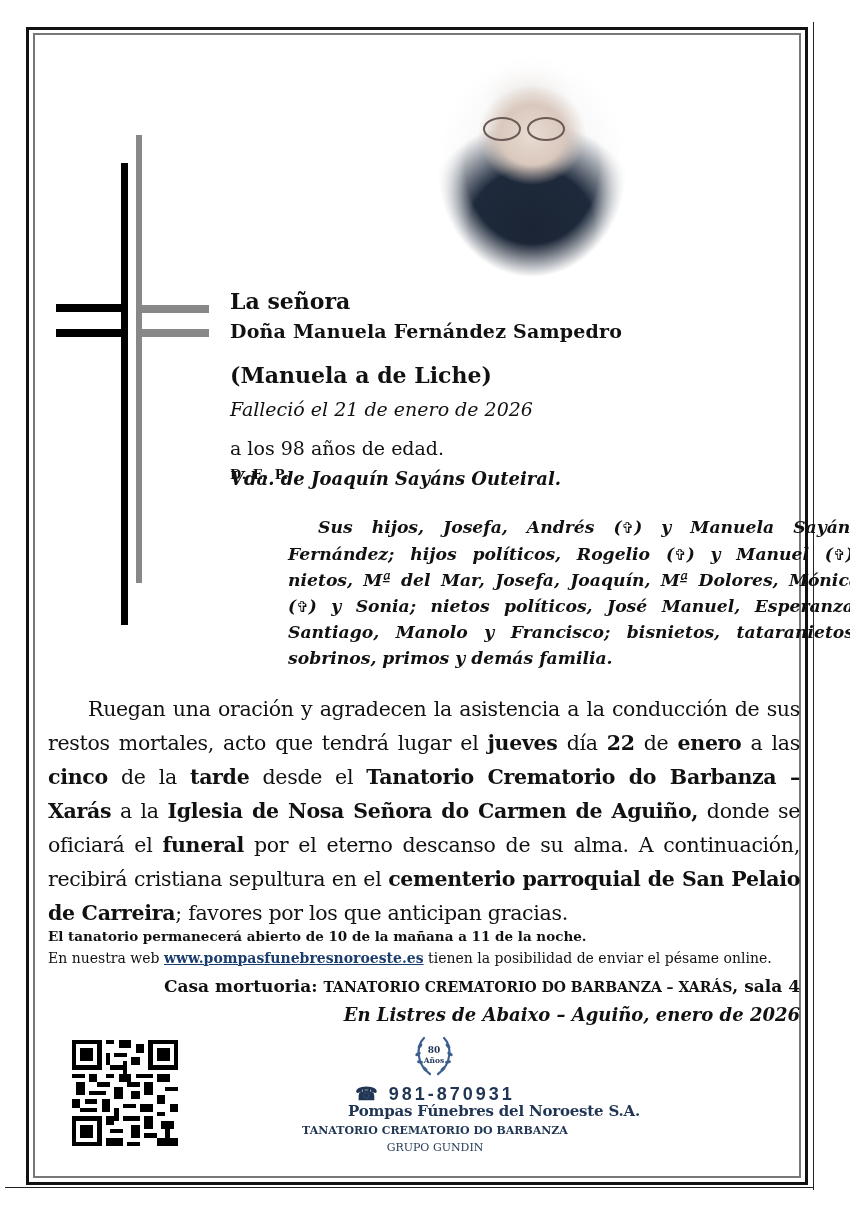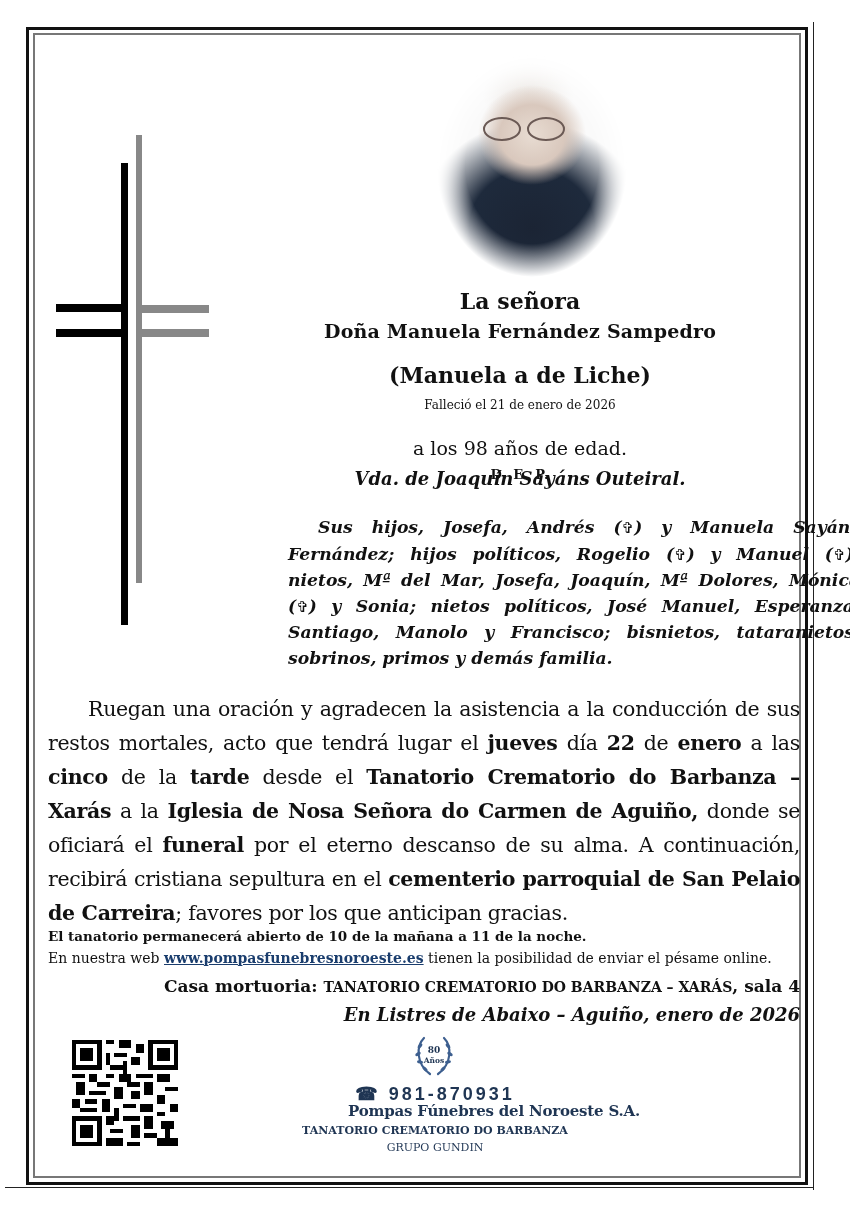--- a/index.html
+++ b/index.html
@@ -25,25 +25,25 @@
              radial-gradient(ellipse 38% 30% at 50% 36%, #e8dcd2 0%, #d9c8bd 45%, rgba(217,200,189,0) 75%),
              radial-gradient(ellipse 30% 18% at 48% 18%, #eeeae6 0%, rgba(238,234,230,0) 80%),
              radial-gradient(ellipse 60% 48% at 50% 78%, #1b2434 0%, #1e2a3c 55%, rgba(30,42,60,0) 100%),
              #fafafa;
            -webkit-mask-image: radial-gradient(ellipse 50% 50% at 50% 50%, #000 70%, transparent 100%);
            mask-image: radial-gradient(ellipse 50% 50% at 50% 50%, #000 70%, transparent 100%); }
   .glasses { position:absolute; left:483px; top:117px; width:86px; height:24px; }
   .glasses span { position:absolute; top:0; width:34px; height:20px; border:2px solid #6b5a55; border-radius:50%; }
 
   
-  .center-block { position:absolute; left:230px; width:580px; text-align:center; }
+  .center-block { position:absolute; left:230px; width:580px; text-align:left; }
   .la-senora { top:288px; font-size:22px; font-weight:bold; }
   .name { top:320px; font-size:19px; font-weight:bold; letter-spacing:0.2px; white-space:nowrap; }
   .alias { top:362px; font-size:22px; font-weight:bold; }
-  .fallecio { top:398px; font-size:12px; }
+  .fallecio { top:398px; font-size:19px;font-style:italic; }
   .edad { top:437px; font-size:19px; }
   .dep { top:467px; font-size:13px; font-weight:bold; letter-spacing:1px; }
   .vda { top:468px; font-size:18px; font-weight:bold; font-style:italic; }
 
   .family { position:absolute; left:244px; top:515px; width:572px;
             font-size:17.2px; font-weight:bold; font-style:italic; line-height:25.6px;
             text-align:justify;margin-left:44px; }
   .family .indent { display:inline-block; width:30px; }
   .rip { font-style:normal; font-weight:normal; font-size:15px; }
 

